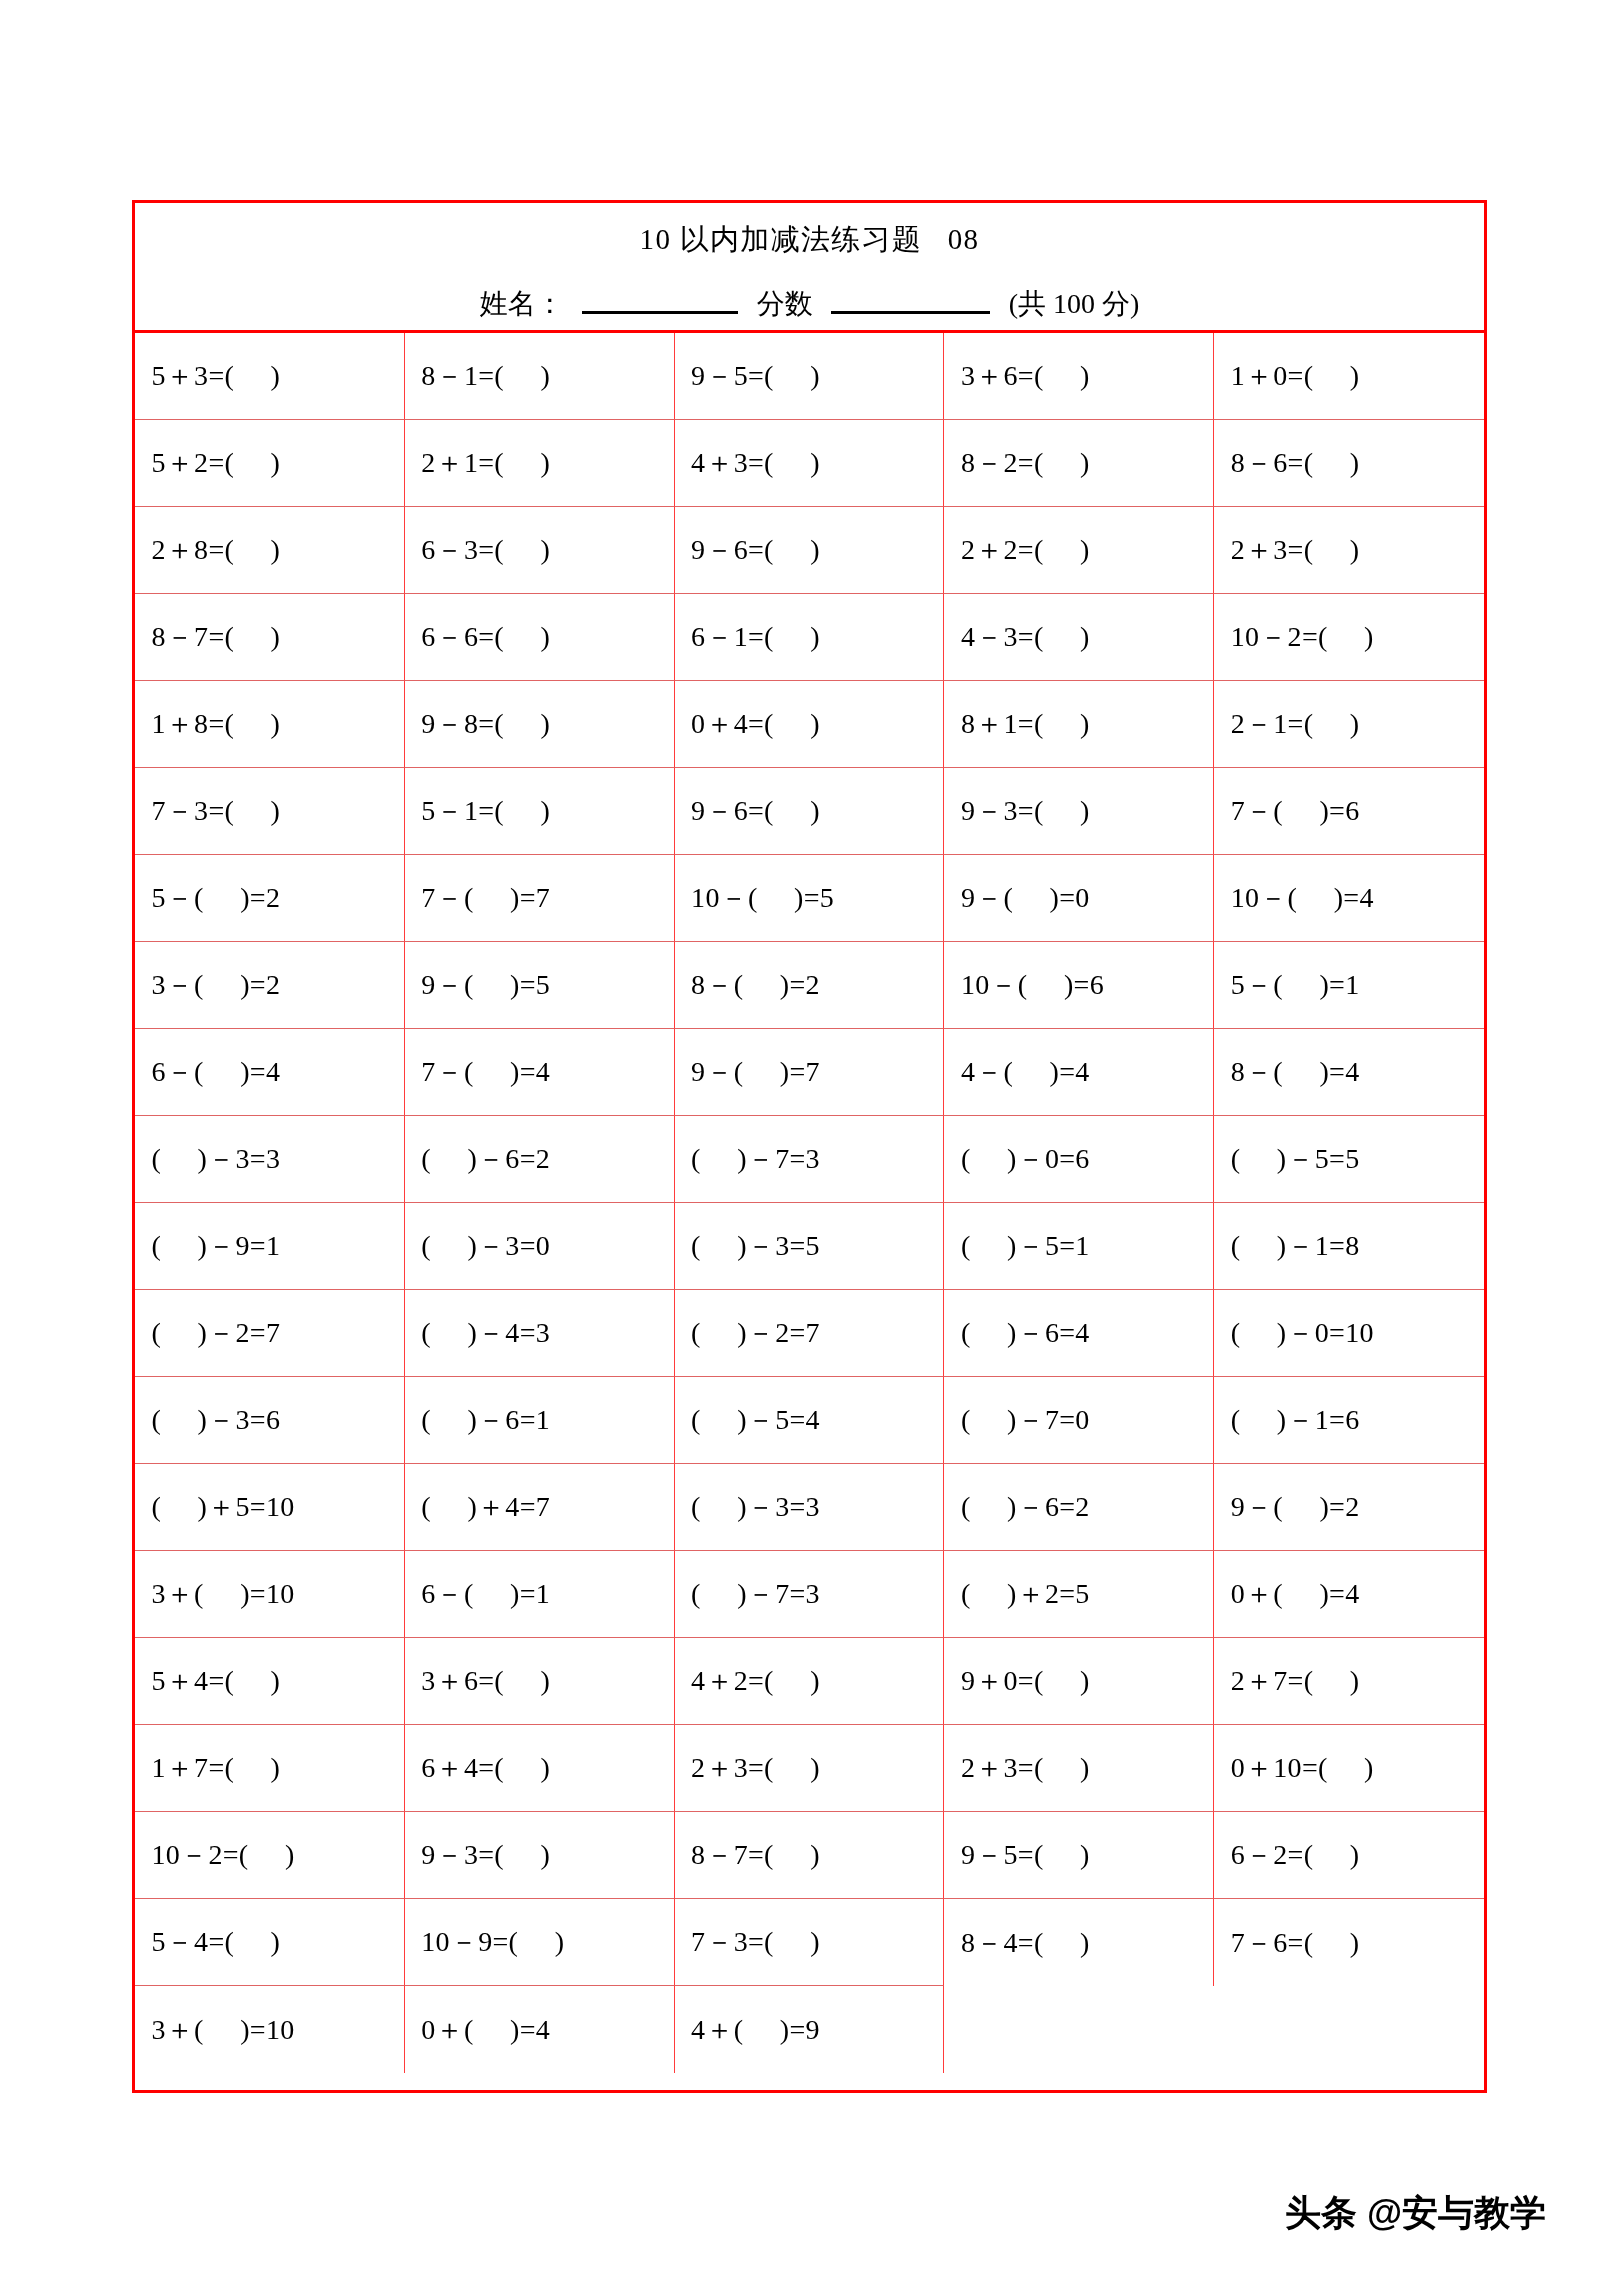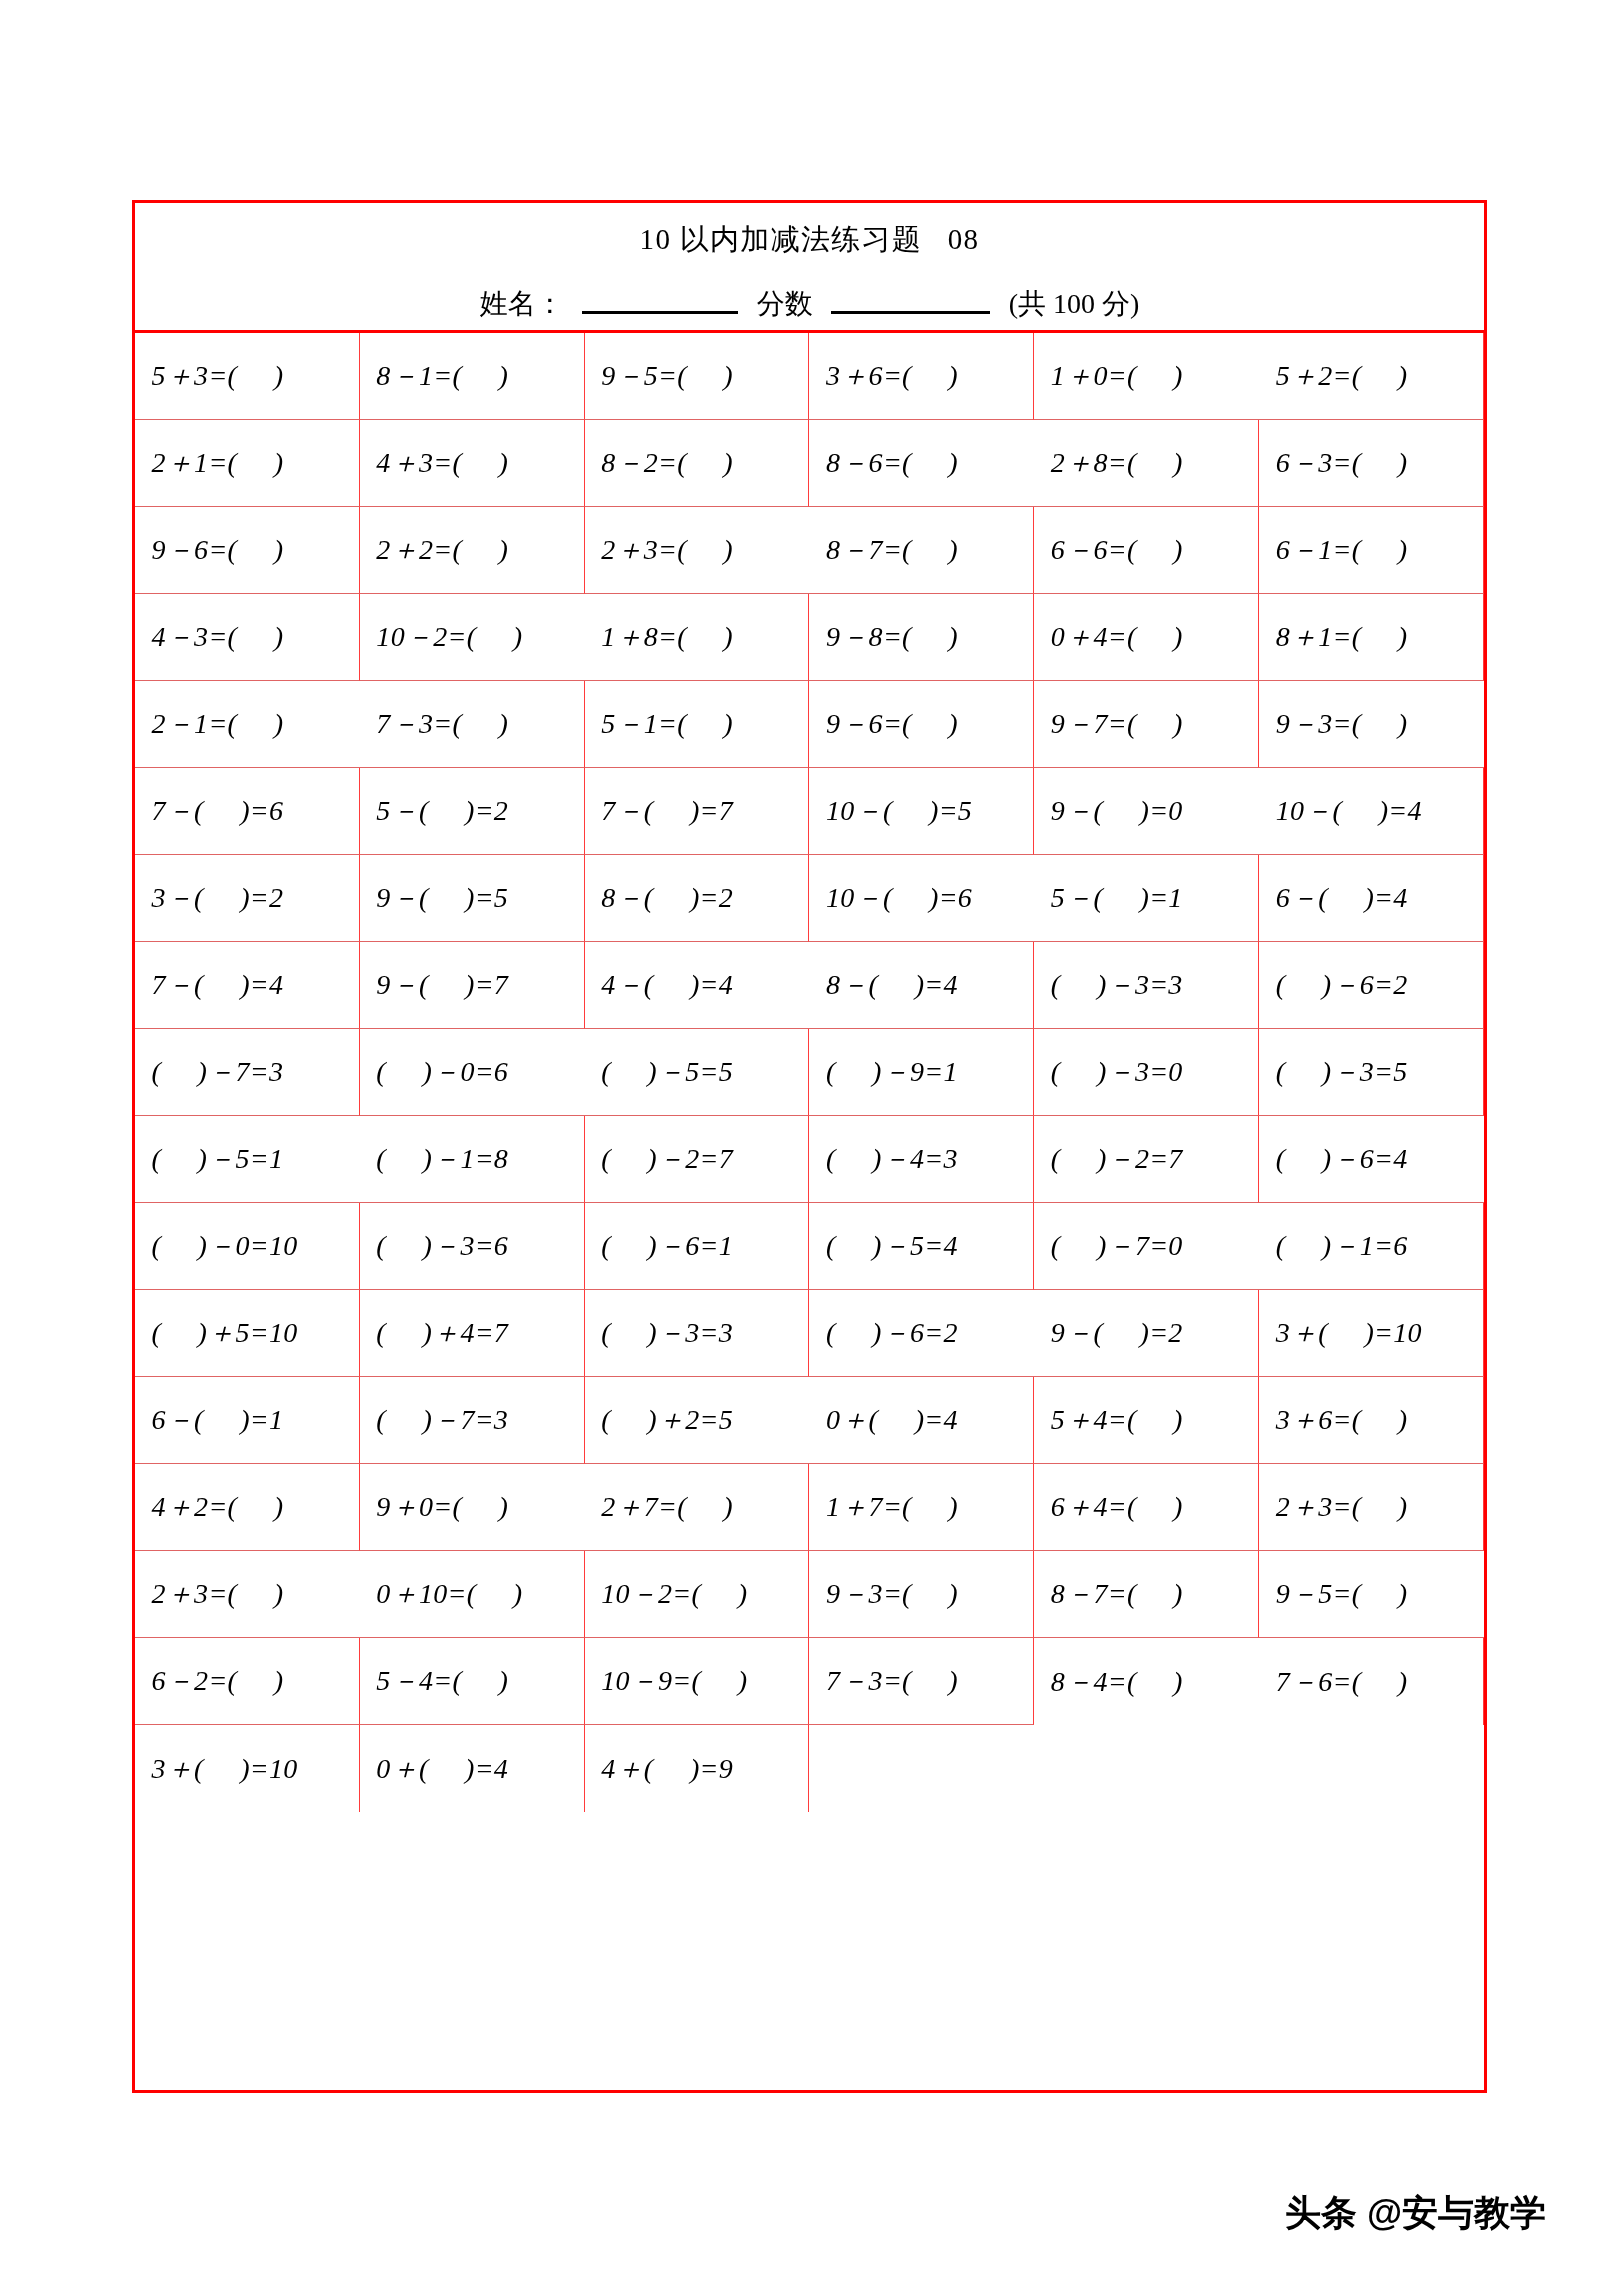--- a/index.html
+++ b/index.html
@@ -62,23 +62,22 @@
     height: 0.6px;
     margin: 0 2.5px 6.4px 2.5px;
   }
   .blank-rule.score {
     width: 159px;
   }
 
   
   .grid {
     display: grid;
-    grid-template-columns: repeat(6, 1fr);
+    grid-template-columns: repeat(5, 1fr);
     width: 100%;
-    font-style: italic;
   }
   .cell {
     box-sizing: border-box;
     border-right: 1.9px solid #ff3b3b;
     border-bottom: 1.9px solid #e06464;
     height: 87px;
     display: flex;
     align-items: center;
     padding-left: 16.5px;
     font-size: 28px;
@@ -144,21 +143,20 @@
       <div class="cell">4－3=(     )</div>
       <div class="cell">10－2=(     )</div>
       <div class="cell">1＋8=(     )</div>
       <div class="cell">9－8=(     )</div>
       <div class="cell">0＋4=(     )</div>
       <div class="cell">8＋1=(     )</div>
       <div class="cell">2－1=(     )</div>
       <div class="cell">7－3=(     )</div>
       <div class="cell">5－1=(     )</div>
       <div class="cell">9－6=(     )</div>
-      <div class="cell">9－7=(     )</div>
       <div class="cell">9－3=(     )</div>
       <div class="cell">7－(     )=6</div>
       <div class="cell">5－(     )=2</div>
       <div class="cell">7－(     )=7</div>
       <div class="cell">10－(     )=5</div>
       <div class="cell">9－(     )=0</div>
       <div class="cell">10－(     )=4</div>
       <div class="cell">3－(     )=2</div>
       <div class="cell">9－(     )=5</div>
       <div class="cell">8－(     )=2</div>

